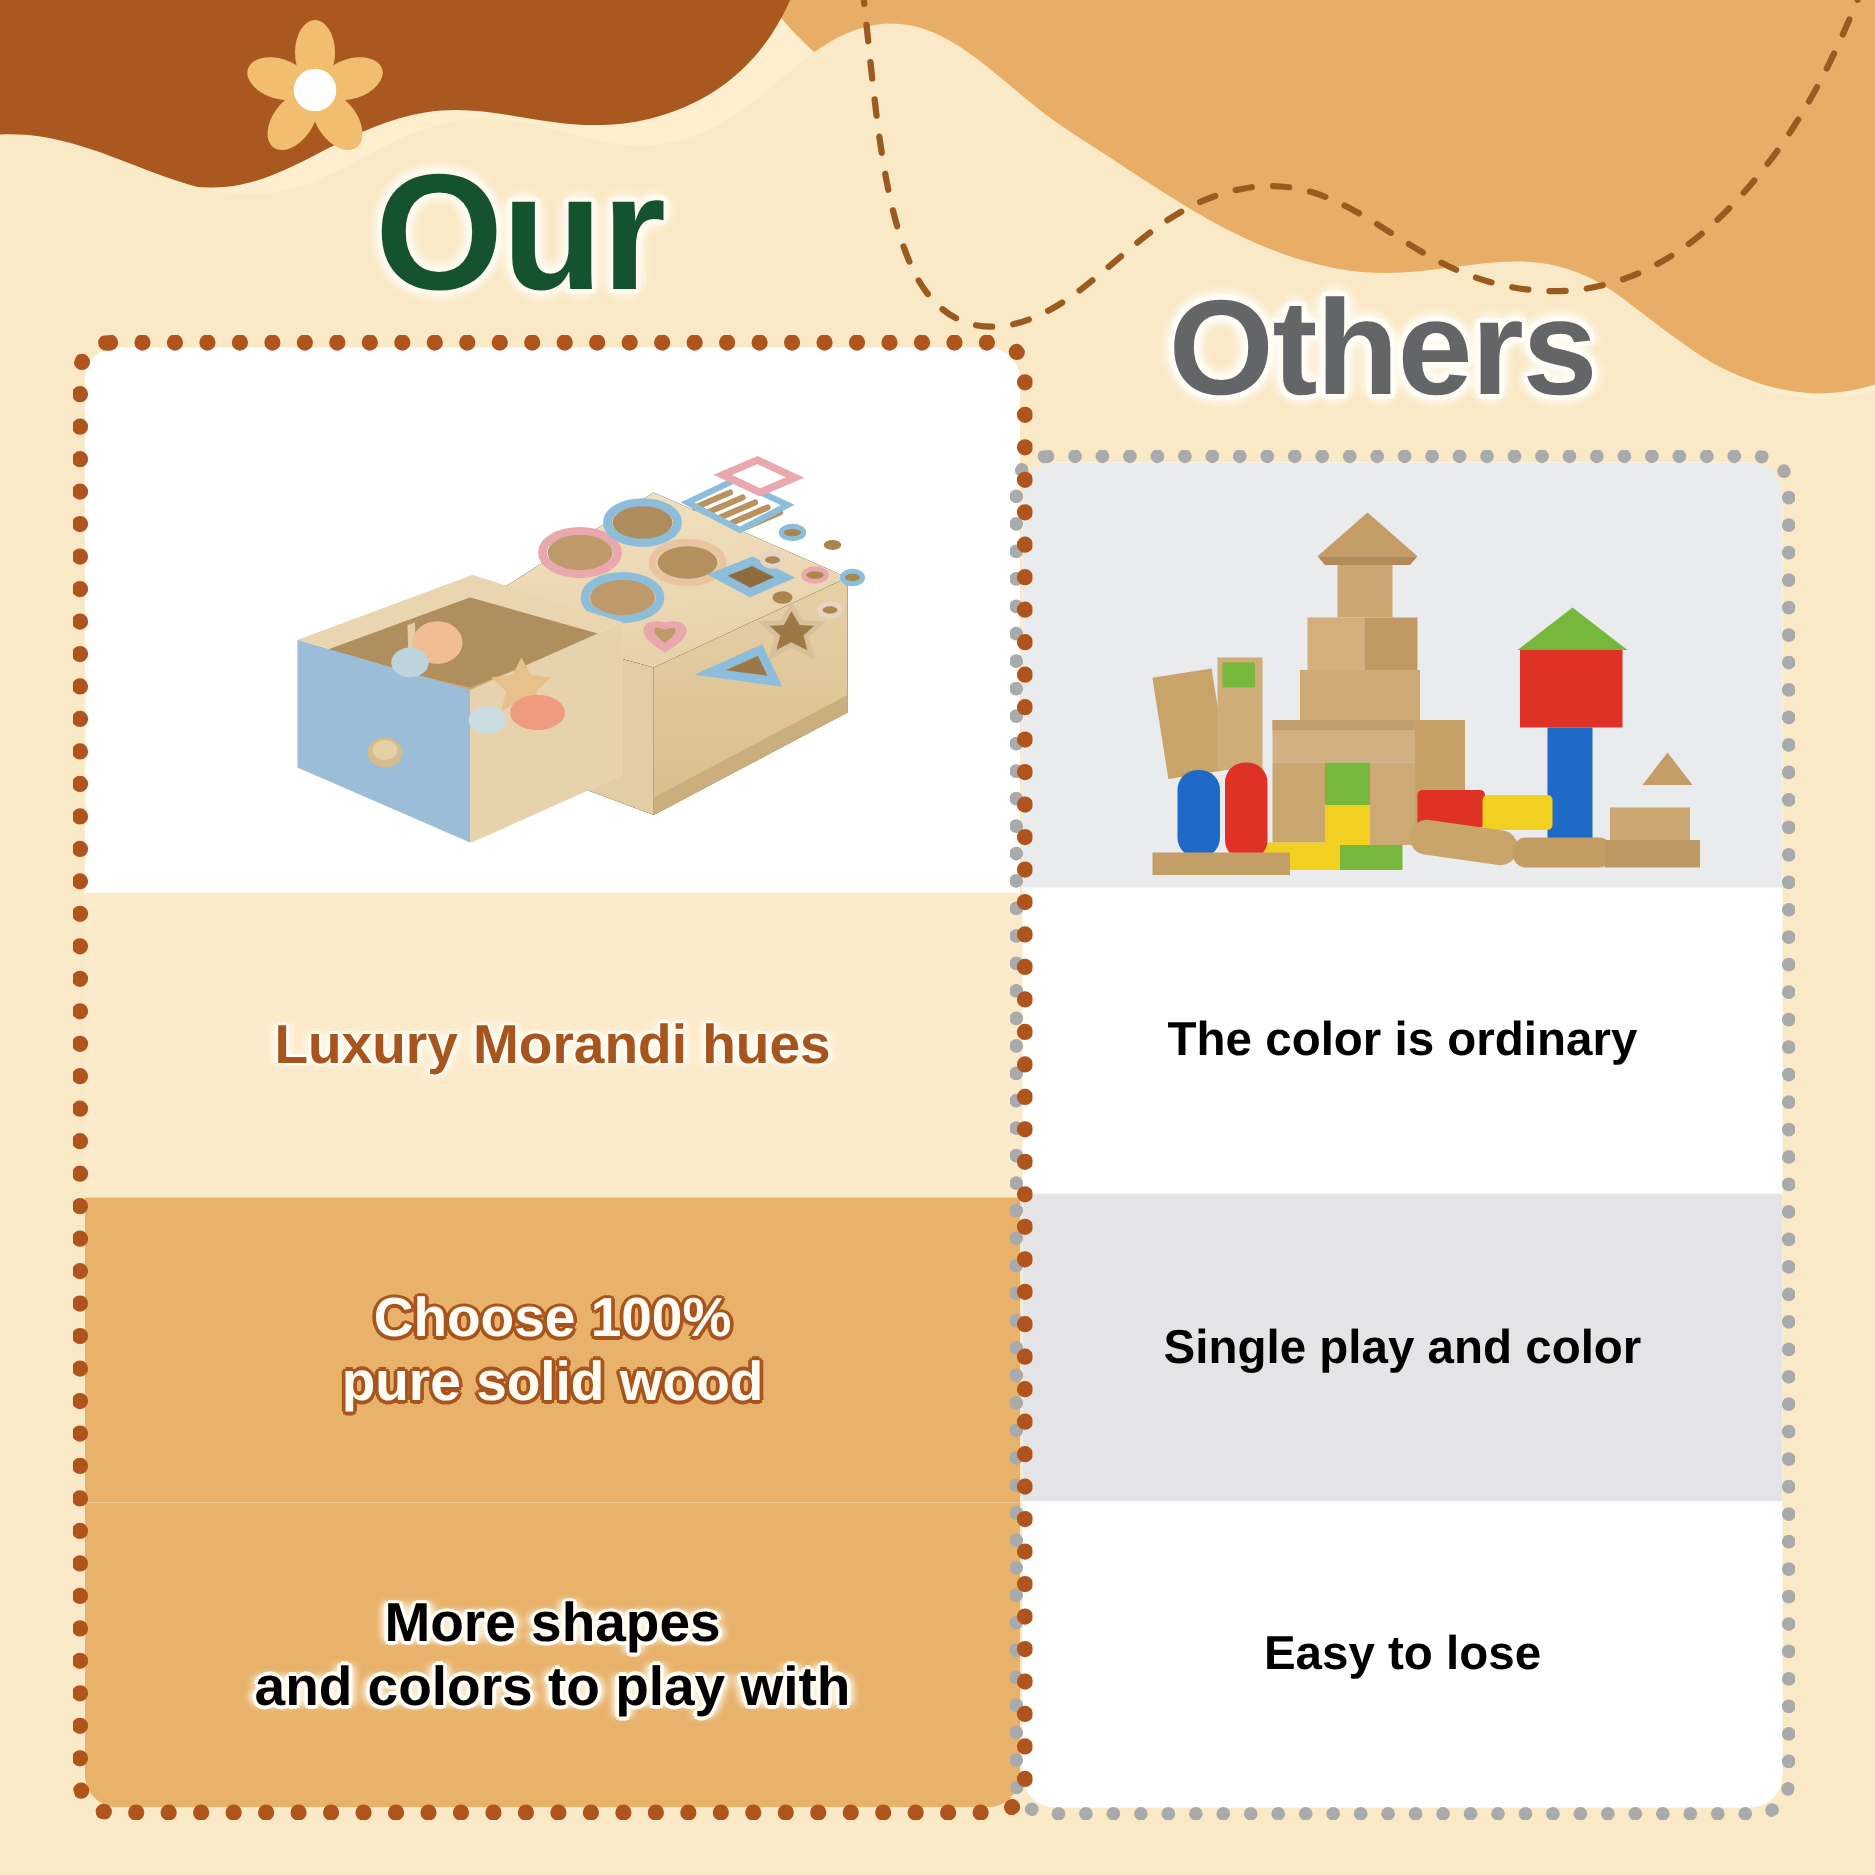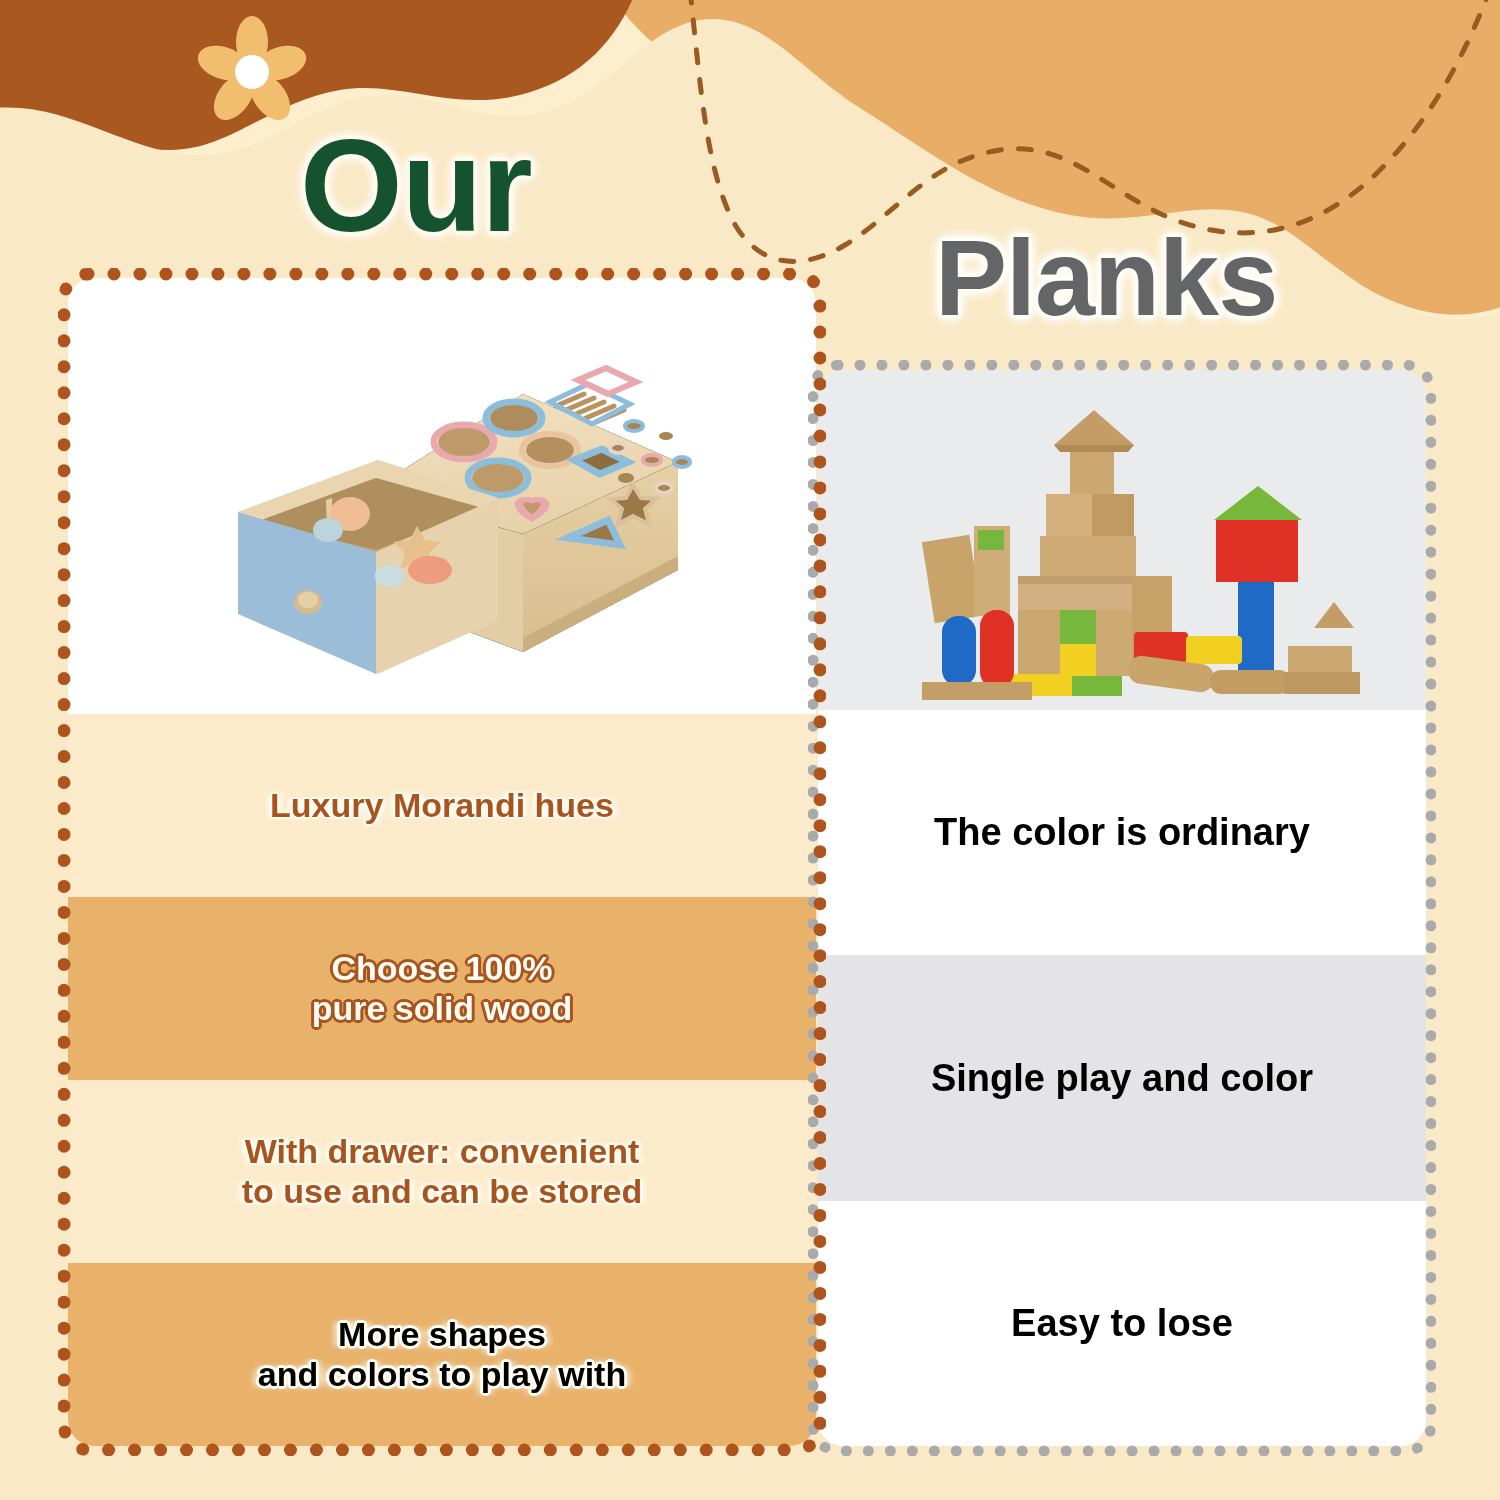--- a/index.html
+++ b/index.html
@@ -89,21 +89,21 @@
   .row{
     flex:1 1 0;
     display:flex;
     align-items:center;
     justify-content:center;
     text-align:center;
     padding:6px 26px;
     line-height:1.17;
   }
   
-  .row-our{ font-weight:700; font-size:34px; }
+  .row-our{ font-weight:700; font-size:44px; }
   .row-our.tone-light{ background:#FCEBCB; color:#A8541E;
     text-shadow:2px 0 0 #FFFDF4,-2px 0 0 #FFFDF4,0 2px 0 #FFFDF4,0 -2px 0 #FFFDF4,
                 4px 0 5px #FFFDF4,-4px 0 5px #FFFDF4;
   }
   .row-our.tone-dark{ background:#E8B26B; color:#000000;
     text-shadow:3px 0 0 #FFFDF4,-3px 0 0 #FFFDF4,0 3px 0 #FFFDF4,0 -3px 0 #FFFDF4,
                 2px 2px 0 #FFFDF4,-2px 2px 0 #FFFDF4,2px -2px 0 #FFFDF4,-2px -2px 0 #FFFDF4,
                 5px 0 6px #FFFDF4,-5px 0 6px #FFFDF4;
   }
   .row-our.tone-dark.invert{ color:#FFFDF4;
@@ -149,21 +149,21 @@
         <ellipse cx="29" cy="-9" rx="16" ry="26" transform="rotate(72 29 -9)"></ellipse>
         <ellipse cx="18" cy="25" rx="16" ry="26" transform="rotate(144 18 25)"></ellipse>
         <ellipse cx="-18" cy="25" rx="16" ry="26" transform="rotate(216 -18 25)"></ellipse>
         <ellipse cx="-29" cy="-9" rx="16" ry="26" transform="rotate(288 -29 -9)"></ellipse>
       </g>
       <circle cx="0" cy="0" r="17" fill="#FFFFFF"></circle>
     </g>
   </svg>
 
   <div class="heading" id="heading-our">Our</div>
-  <div class="heading" id="heading-others">Planks</div>
+  <div class="heading" id="heading-others">Others</div>
 
   <div class="panel" id="panel-our">
 
     <div class="photo" id="photo-our">
       <svg class="sorter" viewBox="0 0 540 400">
         <defs>
           <linearGradient id="woodTop" x1="0" y1="0" x2="0.3" y2="1">
             <stop offset="0" stop-color="#F3E1C0"></stop>
               <stop offset="1" stop-color="#E7D2AB"></stop>
           </linearGradient>
@@ -241,22 +241,20 @@
         <path d="M232,238 l7,-14 l8,14 l16,2 l-12,11 l4,16 l-16,-9 l-16,9 l4,-16 l-12,-11 z" fill="#E8C08B"></path>
         <ellipse cx="252" cy="268" rx="22" ry="14" fill="#EE9B80"></ellipse>
         <ellipse cx="212" cy="274" rx="15" ry="11" fill="#C9DCE2"></ellipse>
       </svg>
     </div>
 
     <div class="rows">
       <div class="row row-our tone-light">Luxury Morandi hues</div>
       <div class="row row-our tone-dark invert" style="white-space:pre-line;">Choose 100%
 pure solid wood</div>
-      <div class="row row-our tone-light" style="white-space:pre-line;">With drawer: convenient
-to use and can be stored</div>
       <div class="row row-our tone-dark" style="white-space:pre-line;">More shapes
 and colors to play with</div>
     </div>
   </div>
 
   <div class="panel" id="panel-others">
 
     <div class="photo" id="photo-others">
       <svg viewBox="0 0 608 340" style="position:absolute;left:0;top:0;width:100%;height:100%;">
         <defs>

